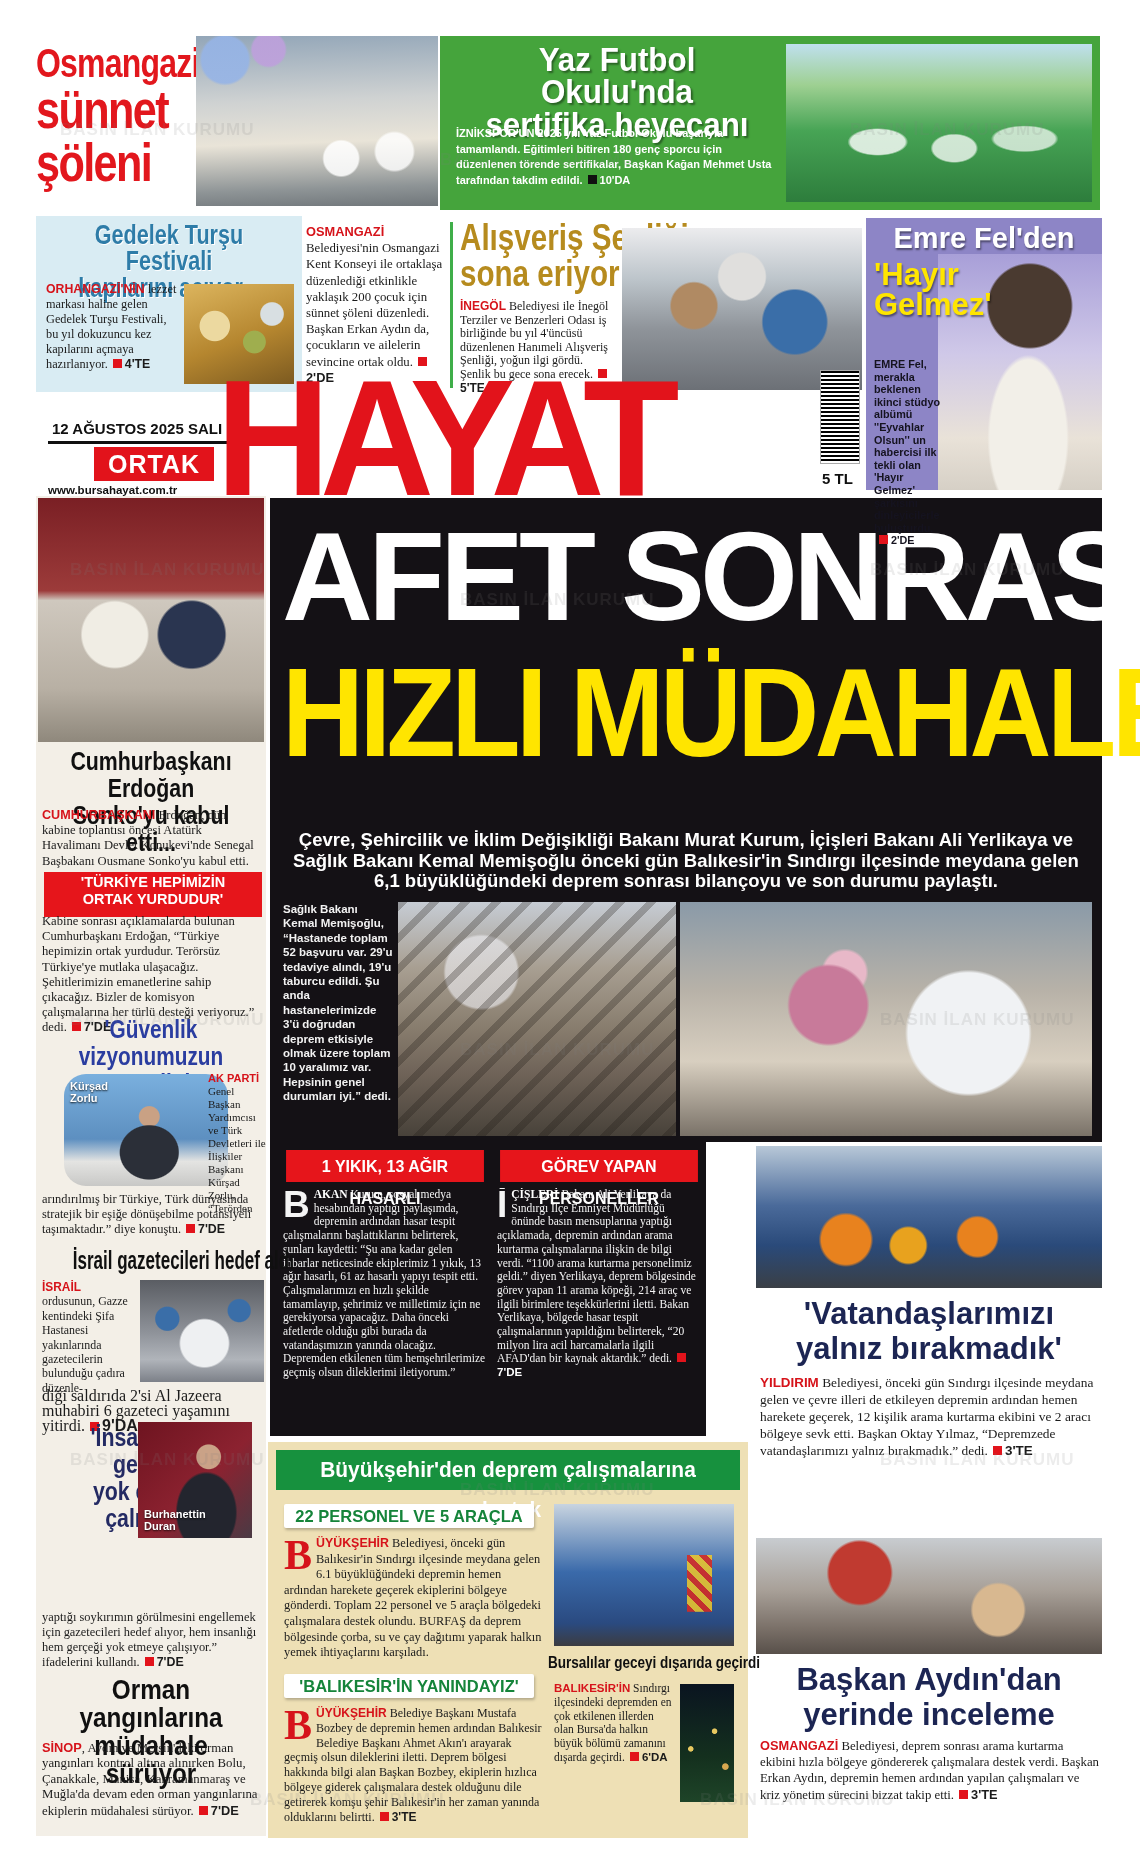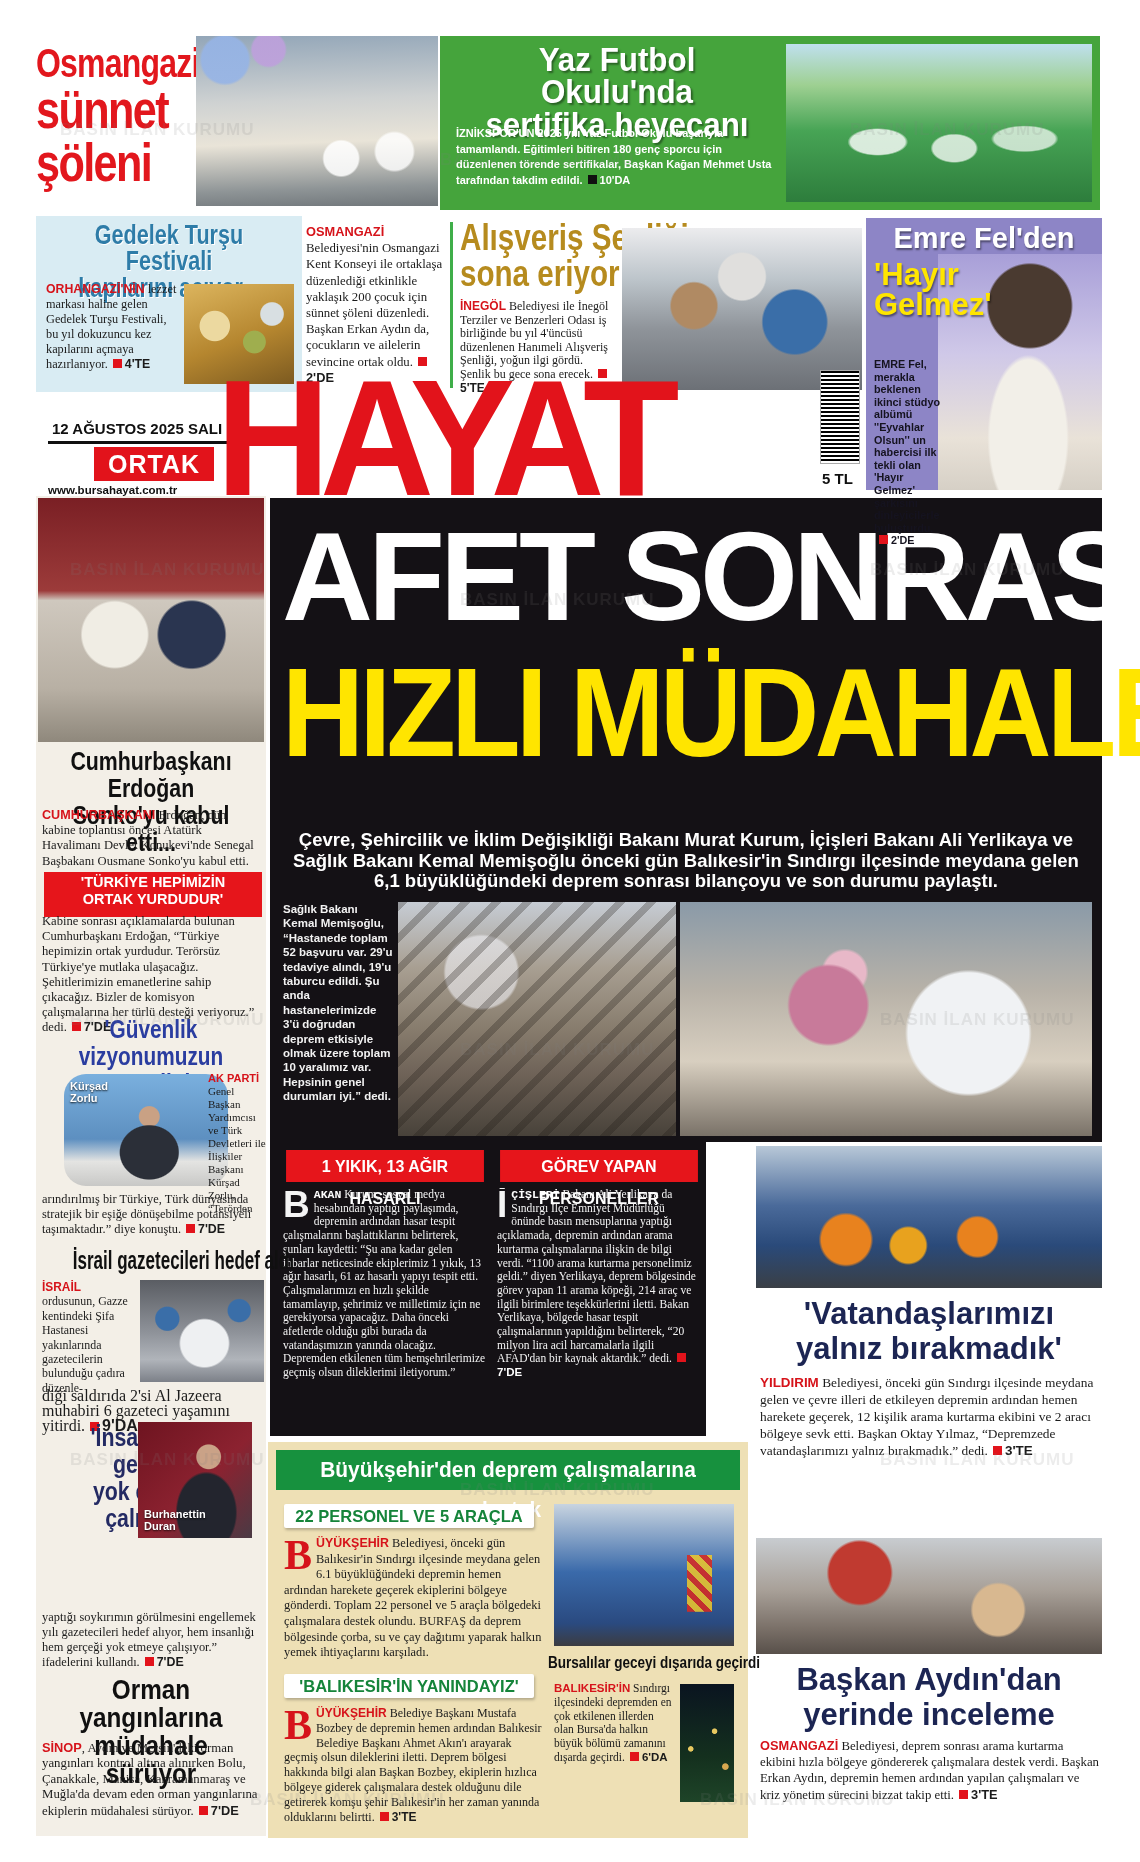--- a/index.html
+++ b/index.html
@@ -100,21 +100,21 @@
            font-size:158px; line-height:1; letter-spacing:-10px; transform:scaleY(1.04); transform-origin:left top; }
   .barcode { background:repeating-linear-gradient(180deg,#000 0 2px,#fff 2px 4px); border:1px solid #aaa; }
 
   
   .blackbox { background:#141115; }
   .deck { color:#fff; font:900 18.5px/20.5px "Liberation Sans", sans-serif; text-align:center; }
   .capcol { color:#f2f2f2; font:700 11.5px/14.4px "Liberation Sans", sans-serif; }
   .redbanner { background:#e6151b; color:#fff; font-family:"Liberation Sans", sans-serif; font-weight:900;
                text-align:center; }
   .blackcol { color:#f4f4f4; font:400 11.5px/13.7px "Liberation Serif", serif; overflow:hidden; }
-  .blackcol .ld { color:#fff; font-family:Liberation Mono, monospace; font-weight:900; }
+  .blackcol .ld { color:#fff; font-family:Liberation Serif, serif; font-weight:900; }
   .dc { float:left; font-family:"Liberation Sans", sans-serif; font-weight:900; font-size:37px;
         line-height:30px; margin:2px 4px 0 0; }
   .dc.red { color:#d6131a; font-family:"Liberation Serif", serif; font-size:42px; line-height:34px; }
 
   
   .cream { background:#eee0b5; }
   .greentag { background:#ffffff; color:#15843a; font:900 16.5px/24px "Liberation Sans", sans-serif;
               text-align:center; border-radius:2px; box-shadow:1px 2px 3px rgba(0,0,0,.25); }
   .creambody { font:400 12.4px/15.6px "Liberation Serif", serif; color:#1b1b1b; }
   .creambody .ld { color:#d6131a; font-family:"Liberation Sans", sans-serif; font-weight:900; }
@@ -339,21 +339,21 @@
     <div>'İnsanlığı ve gerçeği</div>
     <div>yok etmeye çalışıyor'</div>
   </div>
   <div class="ph ph-duran" style="left:138px; top:1422px; width:114px; height:116px;">
     <div class="ph-label" style="left:6px; bottom:6px;">
       <div>Burhanettin</div>
       <div>Duran</div>
     </div>
   </div>
   <div class="abs body-txt" style="left:42px; top:1610px; width:222px; font-size:12.4px; line-height:15px;">
-    <span>yaptığı soykırımın görülmesini engellemek yılı gazetecileri hedef alıyor, hem insanlığı hem gerçeği yok etmeye çalışıyor.” ifadelerini kullandı.</span><span class="psq"></span><b class="pnum">7'DE</b>
+    <span>yaptığı soykırımın görülmesini engellemek için gazetecileri hedef alıyor, hem insanlığı hem gerçeği yok etmeye çalışıyor.” ifadelerini kullandı.</span><span class="psq"></span><b class="pnum">7'DE</b>
   </div>
 
   <div class="hl center" style="position:absolute; left:36px; top:1676px; width:230px; color:#101010; font-size:27px;
               line-height:28px; transform:scaleX(.9); transform-origin:center top;">
     <div>Orman yangınlarına</div>
     <div>müdahale sürüyor</div>
   </div>
   <div class="abs body-txt" style="left:42px; top:1740px; width:222px; font-size:12.8px; line-height:15.4px;">
     <span class="lw">SİNOP</span><span>, Aydın ve Mersin'deki orman yangınları kontrol altına alınırken Bolu, Çanakkale, Manisa, Kahramanmaraş ve Muğla'da devam eden orman yangınlarına ekiplerin müdahalesi sürüyor.</span><span class="psq"></span><b class="pnum">7'DE</b>
   </div>

